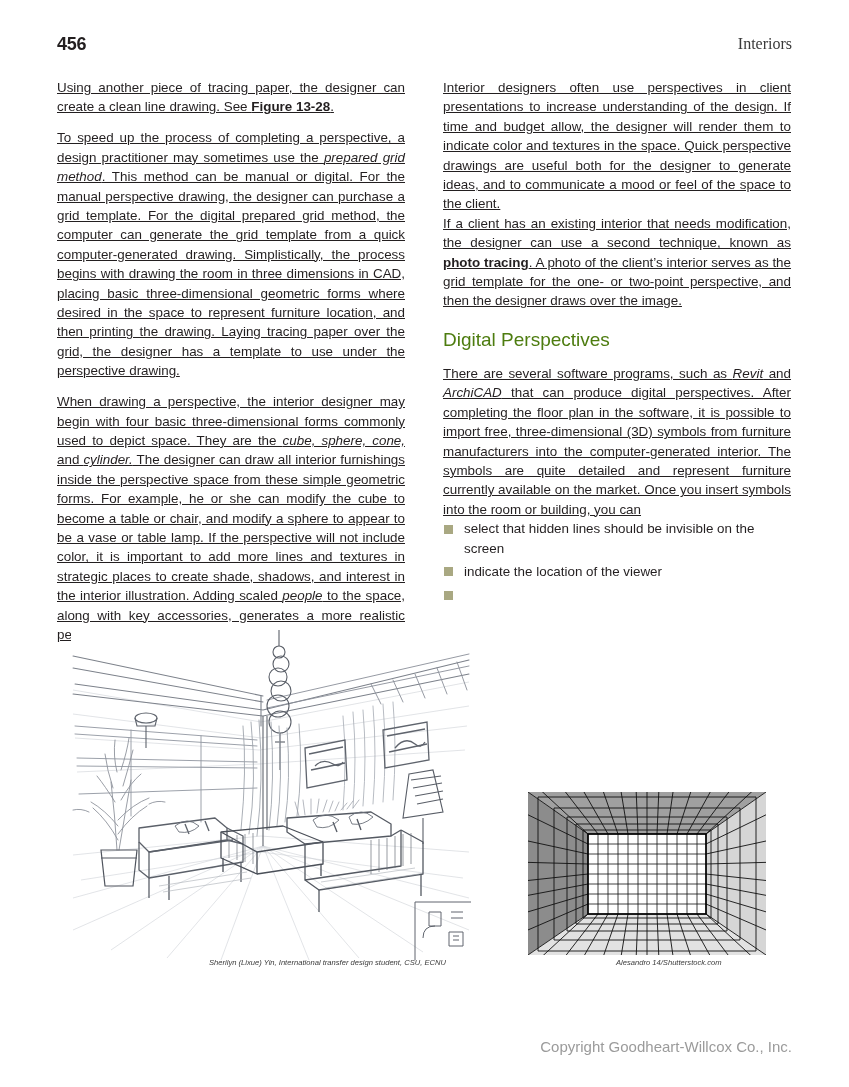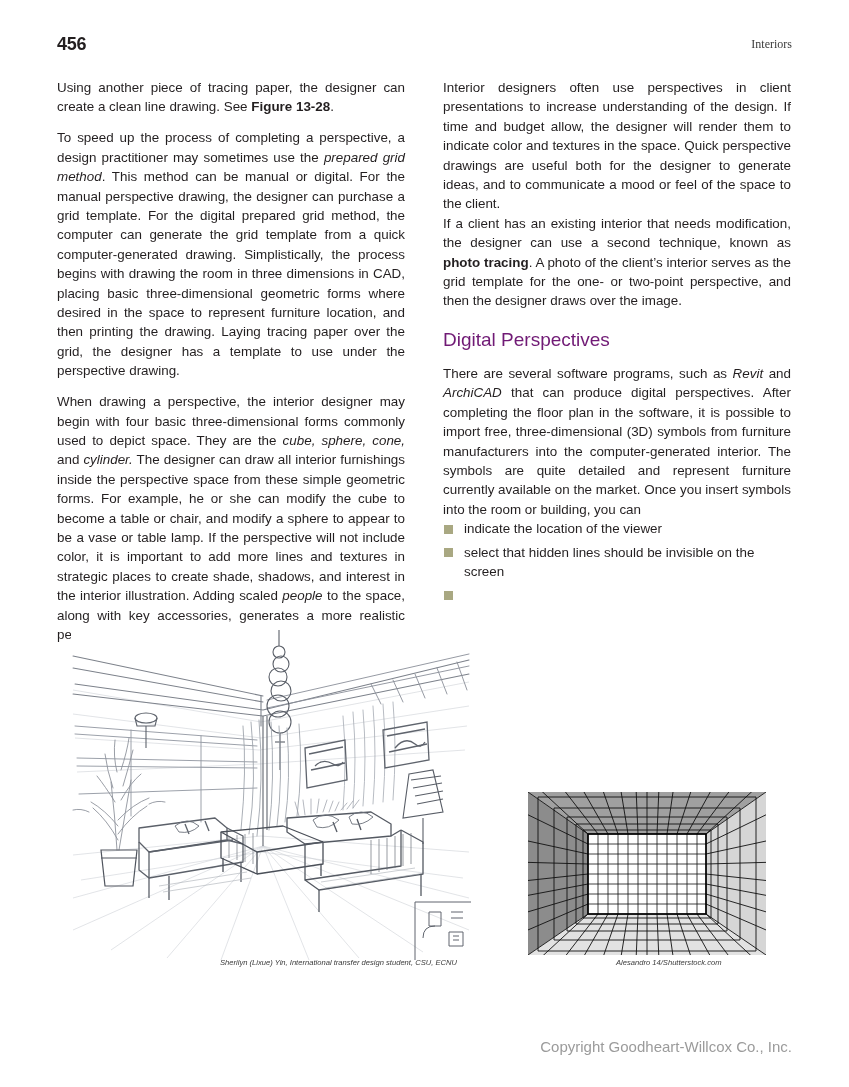--- a/index.html
+++ b/index.html
@@ -36,21 +36,21 @@
     font-family: "Liberation Sans", sans-serif;
     font-weight: bold;
     font-size: 18px;
     letter-spacing: -0.2px;
     color: #231f20;
     line-height: 22px;
   }
   .head-title {
     float: right;
     font-family: "Liberation Serif", serif;
-    font-size: 12px;
+    font-size: 16px;
     color: #3a3a3a;
     line-height: 22px;
   }
 
   
   .columns {
     position: absolute;
     left: 57px; top: 78px;
     width: 735px;
   }
@@ -63,30 +63,31 @@
   .col-right { left: 386px; }
 
   p.body {
     font-size: 13.4px;
     line-height: 19.4px;
     text-align: justify;
     text-justify: inter-word;
     color: #231f20;
     margin-bottom: 11.5px;
     hyphens: manual;
+    text-decoration: underline;
   }
   p.body.last { margin-bottom: 0; }
   p.body i  { font-style: italic; }
   p.body b  { font-weight: bold; }
 
   h2.section-head {
     font-size: 19px;
     font-weight: normal;
     line-height: 24px;
-    color: #701a75;
+    color: #4d7c0f;
     margin-top: 17px;
     margin-bottom: 12px;
   }
 
   ul.bullets {
     list-style: none;
     margin: 0;
     padding: 0;
   }
   ul.bullets li {
@@ -138,21 +139,21 @@
 
   .credit {
     position: absolute;
     font-family: "Liberation Sans", sans-serif;
     font-style: italic;
     font-size: 7.6px;
     line-height: 10px;
     color: #3b3b3b;
     white-space: nowrap;
   }
-  .credit-left  { left: 152px; top: 333px; margin-left: 11px; }
+  .credit-left  { left: 152px; top: 333px; }
   .credit-right { left: 559px; top: 333px; }
 
   
   .caption {
     position: absolute;
     left: 57px;
     top: 975px;
     width: 735px;
     font-family: "Liberation Sans", sans-serif;
     font-size: 13.2px;
@@ -197,22 +198,22 @@
     <div class="col col-right">
       <div>
           <p class="body last"><span>Interior designers often use perspectives in client presentations to increase understanding of the design. If time and budget allow, the designer will render them to indicate color and textures in the space. Quick perspective drawings are useful both for the designer to generate ideas, and to communicate a mood or feel of the space to the client.</span></p>
           <p class="body"><span>If a client has an existing interior that needs modification, the designer can use a second technique, known as </span><b>photo tracing</b><span>. A photo of the client’s interior serves as the grid template for the one- or two-point perspective, and then the designer draws over the image.</span></p>
         </div>
       <h2 class="section-head">Digital Perspectives</h2>
       <div>
           <p class="body last"><span>There are several software programs, such as </span><i>Revit</i><span> and </span><i>ArchiCAD</i><span> that can produce digital perspectives. After completing the floor plan in the software, it is possible to import free, three-dimensional (3D) symbols from furniture manufacturers into the computer-generated interior. The symbols are quite detailed and represent furniture currently available on the market. Once you insert symbols into the room or building, you can</span></p>
         </div>
       <ul class="bullets">
+          <li><span class="marker" style="background: rgb(169, 168, 130);"></span><span>select that hidden lines should be invisible on the screen</span></li>
           <li><span class="marker" style="background: rgb(169, 168, 130);"></span><span>indicate the location of the viewer</span></li>
-          <li><span class="marker" style="background: rgb(169, 168, 130);"></span><span>select that hidden lines should be invisible on the screen</span></li>
           <li><span class="marker" style="background: rgb(169, 168, 130);"></span></li>
         </ul>
     </div>
 
   </div>
 
   <div class="figure-zone">
 
     <div class="sketch">
       <svg viewBox="0 0 400 330" xmlns="http://www.w3.org/2000/svg">

